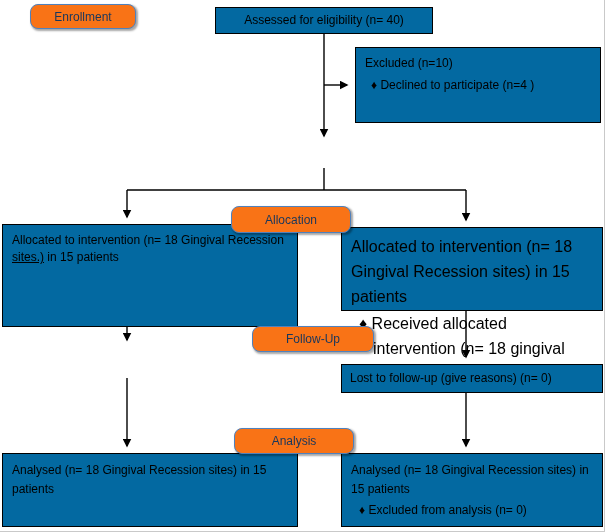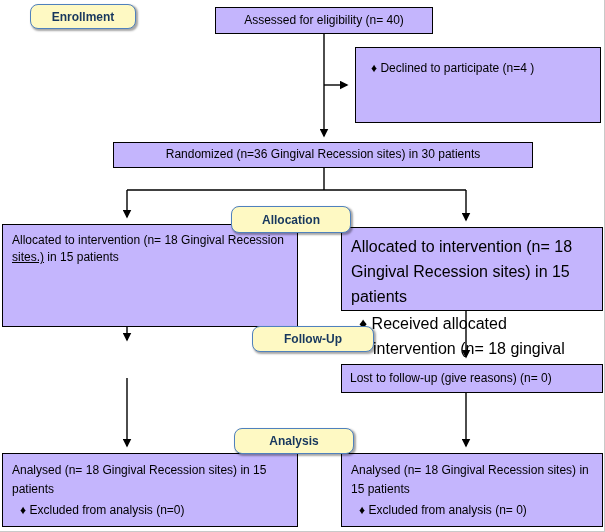--- a/index.html
+++ b/index.html
@@ -4,29 +4,29 @@
 <style>
   * { margin:0; padding:0; box-sizing:border-box; }
   html,body { background:#ffffff; }
   body { font-family:"Liberation Sans", sans-serif; color:#000; }
   .canvas {
     position:relative; width:605px; height:532px; background:#fff; overflow:hidden;
     border-right:1px solid #c9c9c9; border-bottom:1px solid #c9c9c9;
   }
   svg.arrows { position:absolute; left:0; top:0; z-index:0; }
   .box {
-    position:absolute; background:#c4b5fd; border:1.5px solid #000; z-index:1;
+    position:absolute; background:#0369a1; border:1.5px solid #000; z-index:1;
     font-size:12px; line-height:1.45; color:#000;
   }
   .box.centered { display:flex; align-items:center; justify-content:center; text-align:center; }
   .box .pad { padding:7px 9px; }
   .badge {
-    position:absolute; z-index:2; background:#fef9c3; border:1.5px solid #4f81bd;
+    position:absolute; z-index:2; background:#f97316; border:1.5px solid #4f81bd;
     border-radius:8px; display:flex; align-items:center; justify-content:center;
-    font-weight:bold; font-size:12px; color:#17375e;
+    font-weight:normal; font-size:12px; color:#17375e;
     box-shadow:1.5px 1.5px 2px rgba(0,0,0,0.35);
   }
   .bullet { padding-left:22px; text-indent:-14px; margin-top:3px; }
   .excluded-item { margin-left:6px; padding-left:16px; text-indent:-16px; margin-top:5px; }
   .vcenter-left { display:flex; align-items:center; padding-left:8px; }
   .u { text-decoration:underline; }
   .small-text { font-size:16px; line-height:1.55; }
 </style>
 </head>
 <body>
@@ -60,27 +60,25 @@
   <div class="badge" style="left:252px; top:326px; width:122px; height:26px;">Follow-Up</div>
 
   <div class="badge" style="left:234px; top:428px; width:120px; height:26px;">Analysis</div>
 
   <div class="box centered" style="left:215px; top:7px; width:218px; height:27px;">
     <span>Assessed for eligibility (n= 40)</span>
   </div>
 
   <div class="box" style="left:355px; top:47px; width:246px; height:76px;">
     <div class="pad">
+      <div>Excluded (n=10)</div>
       <div class="excluded-item">♦  Declined to participate (n=4 )</div>
     </div>
   </div>
 
-  <div class="box centered" style="left:113px; top:142px; width:420px; height:26px;">
-    <span>Randomized (n=36 Gingival Recession sites) in 30 patients</span>
-  </div>
 
   <div class="box" style="left:2px; top:224px; width:296px; height:103px;">
     <div class="pad">
       <p><span>Allocated to intervention (n= 18 Gingival Recession </span><span class="u">sites.)</span><span> in 15 patients</span></p>
     </div>
   </div>
 
   <div class="box small-text" style="left:341px; top:227px; width:262px; height:84px;">
     <div class="pad">
       <p>Allocated to intervention (n= 18 Gingival Recession sites) in 15 patients</p>
@@ -89,21 +87,20 @@
   </div>
 
 
   <div class="box vcenter-left" style="left:341px; top:364px; width:262px; height:29px;align-items:center;">
     <span>Lost to follow-up (give reasons) (n= 0)</span>
   </div>
 
   <div class="box" style="left:2px; top:453px; width:296px; height:74px; line-height:1.55;">
     <div class="pad">
       <p>Analysed (n= 18 Gingival Recession sites) in 15 patients</p>
-      <p class="bullet">♦ Excluded from analysis (n=0)</p>
     </div>
   </div>
 
   <div class="box" style="left:341px; top:453px; width:262px; height:74px; line-height:1.55;">
     <div class="pad">
       <p>Analysed (n= 18 Gingival Recession sites) in 15 patients</p>
       <p class="bullet">♦ Excluded from analysis (n= 0)</p>
     </div>
   </div>
 

